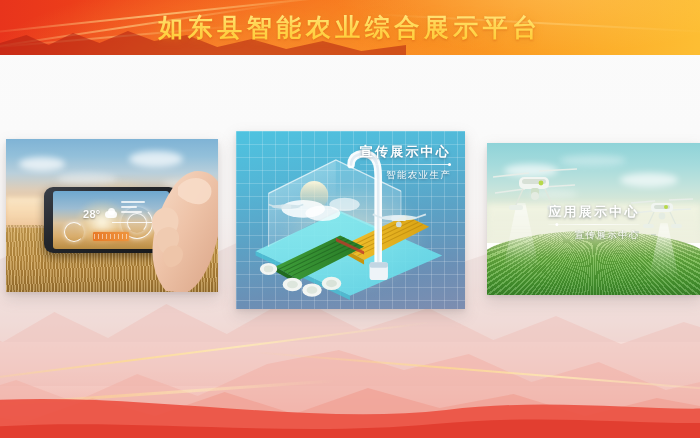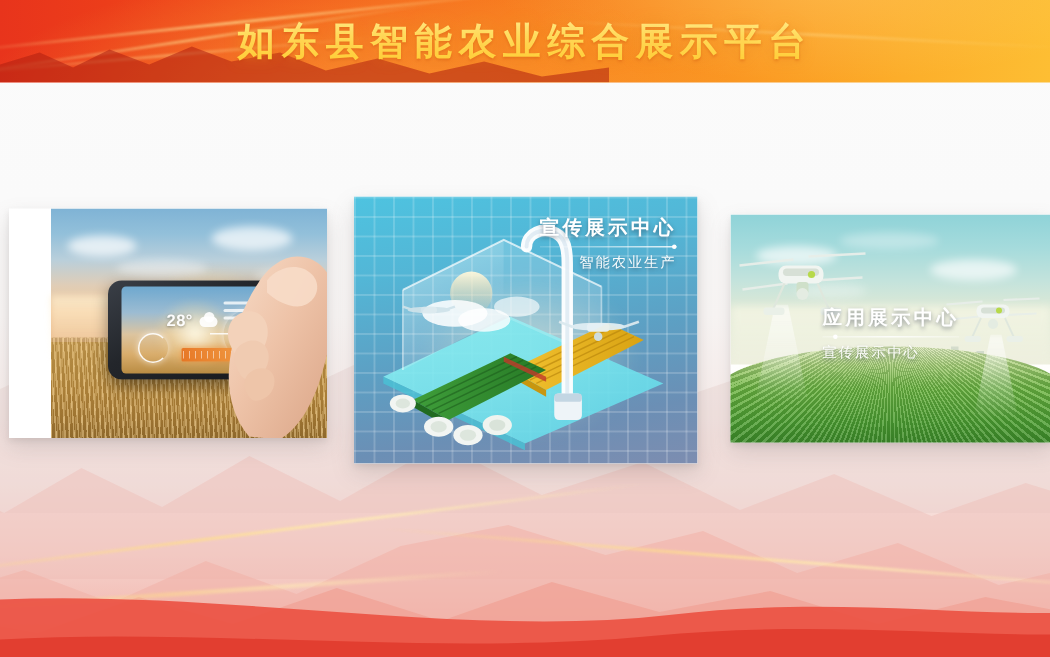--- a/index.html
+++ b/index.html
@@ -192,28 +192,28 @@
     white-space: nowrap;
     opacity: .95;
   }
 
   .text-left   { left: 12px; top: 13px; text-align: left; }
   .text-center-card { right: 14px; top: 14px; text-align: right; }
   .text-center-card .card-divider {
     background: linear-gradient(270deg, rgba(255,255,255,.85), rgba(255,255,255,.15));
   }
   .text-center-card .card-divider::before { left: auto; right: 0; }
-  .text-rc { left: 50%; transform: translateX(-50%); top: 62px; text-align: left; }
+  .text-rc { left: 50%; transform: translateX(-50%); top: 62px; text-align: right; }
   .text-rc .card-divider {
     background: linear-gradient(90deg, rgba(255,255,255,.25), rgba(255,255,255,.85), rgba(255,255,255,.25));
   }
   .text-rc .card-divider::before { left: 8%; }
 
   
-  .scene-wheat { position: absolute; inset: 0; margin-left: 28px; }
+  .scene-wheat { position: absolute; inset: 0; }
   .wheat-sky {
     position: absolute; left: 0; top: 0; width: 100%; height: 62%;
     background: linear-gradient(180deg,
       #7fb3d5 0%, #93c0da 18%, #b9cfdb 36%, #e0cdb6 54%, #f0c79a 72%, #e8b584 100%);
   }
   .wheat-sun {
     position: absolute; left: 32%; top: 26%;
     width: 90px; height: 70px;
     background: radial-gradient(ellipse at center, rgba(255,245,220,.95) 0%, rgba(255,228,170,.6) 32%, rgba(255,210,140,0) 72%);
     filter: blur(3px);

